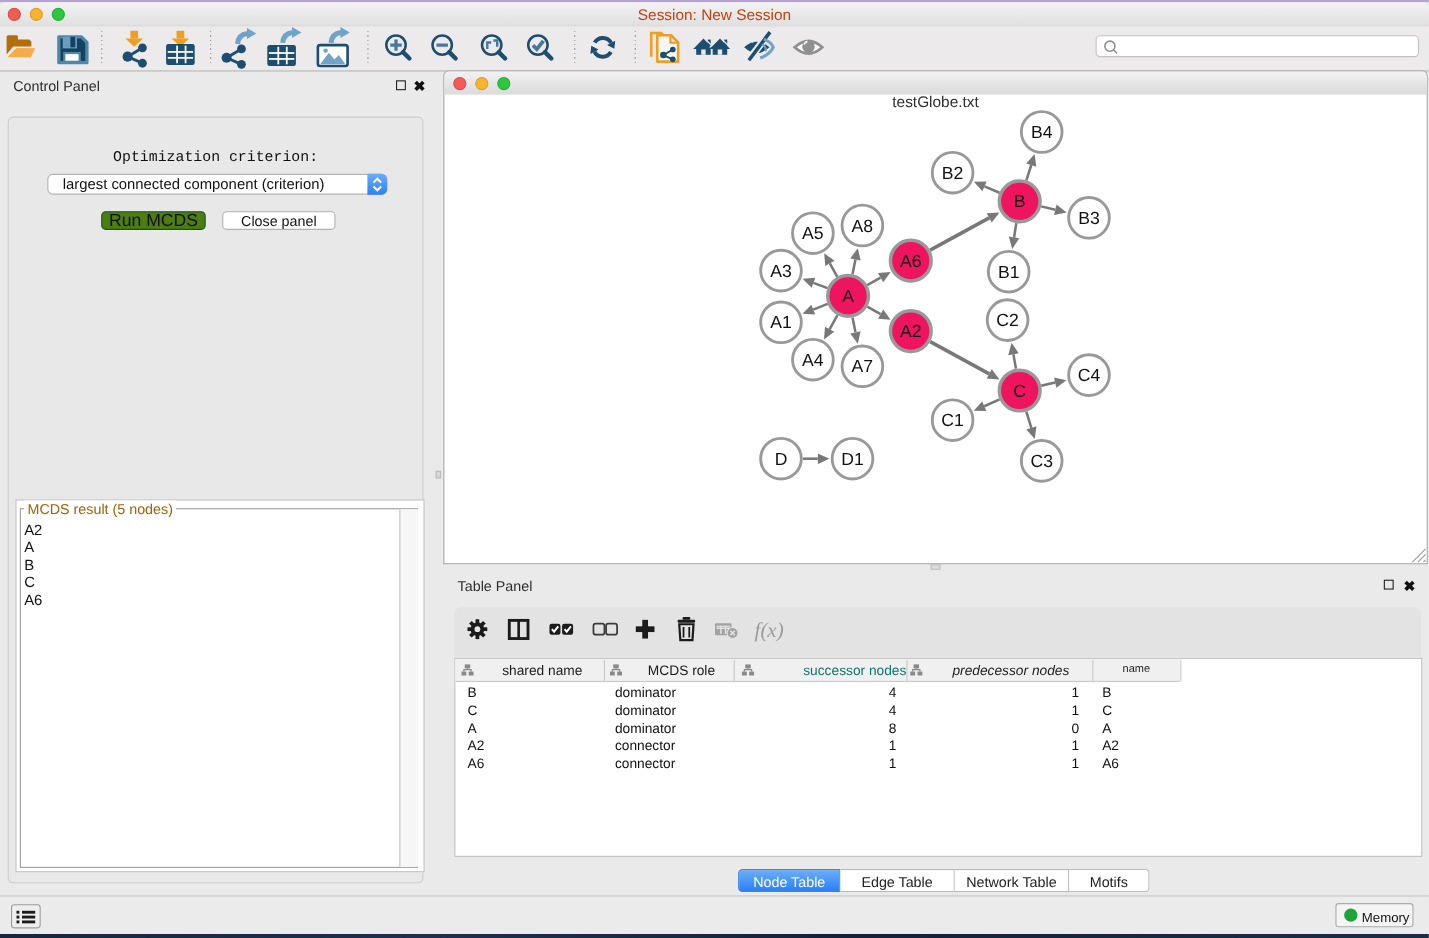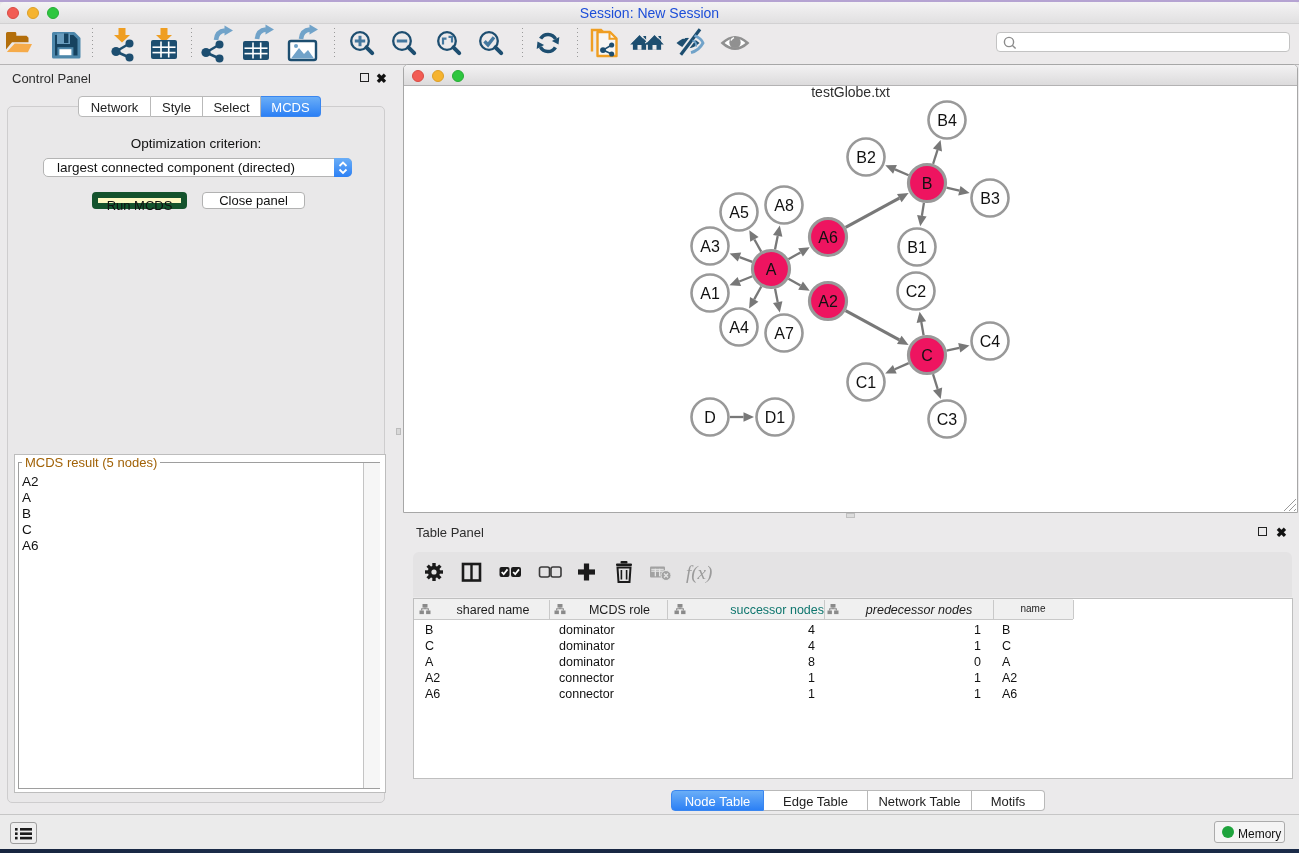--- a/index.html
+++ b/index.html
@@ -18,21 +18,21 @@
 </style></head><body>
 <div id="app">
 
  <div class="abs" style="left:0;top:0;width:1299px;height:2px;background:#b5a3d2;"></div>
  <div class="abs" style="left:0;top:849px;width:1299px;height:4px;background:linear-gradient(90deg,#17253f,#1e3050 30%,#14213a 60%,#1b2c49);"></div>
 
  <div class="abs" style="left:0;top:2px;width:1299px;height:22px;background:linear-gradient(#f4f3f4,#e1e0e1);border-radius:5px 5px 0 0;border-bottom:1px solid #d2d1d2;"></div>
  <div class="tl" style="left:7px;background:#f25c54;border:0.5px solid #d94b44;"></div>
  <div class="tl" style="left:27px;background:#f5b32f;border:0.5px solid #dd9f27;"></div>
  <div class="tl" style="left:47px;background:#2ec63f;border:0.5px solid #27ad36;"></div>
- <div class="abs" style="left:0;top:5px;width:1299px;text-align:center;font-size:14px;color:#1d4ed8;">Session: New Session</div>
+ <div class="abs" style="left:0;top:5px;width:1299px;text-align:center;font-size:14px;color:#c2410c;">Session: New Session</div>
 
  <div class="abs" style="left:0;top:25px;width:1299px;height:40px;background:#eceaeb;border-bottom:1px solid #b6b4b5;"></div>
  <svg width="1299" height="40" style="position:absolute;left:0;top:24px;">
       <path d="M6,25.5 L6,9.5 Q6,8 7.5,8 L15,8 Q16.3,8 16.3,9.3 L16.3,11.8 L26.5,11.8 L28.5,13.8 L28.5,18.3 L12,18.3 Z" fill="#b36e0b"></path>
       <path d="M14.7,19.6 L32,19.9 L27.9,28.3 L6.8,27.9 Z" fill="#f6ab4a"></path>
       <path d="M53.5,9.5 L74,9.5 L79,14.5 L79,33 L53.5,33 Z" fill="#16425f" stroke="#4d87ab" stroke-width="3" stroke-linejoin="round"></path>
       <rect x="57" y="9.5" width="13" height="10.5" fill="#699cbd"></rect>
       <rect x="64" y="9.5" width="4.4" height="9.5" fill="#16425f"></rect>
       <rect x="58.4" y="24.2" width="14" height="8" fill="#fff" stroke="#4d87ab" stroke-width="2"></rect>
       <rect x="118.5" y="4" width="7" height="7" fill="#ef9e22"></rect>
@@ -123,37 +123,31 @@
       <circle cx="7" cy="7" r="4.6" fill="none" stroke="#8c8c8c" stroke-width="1.4"></circle>
       <line x1="10.2" y1="10.2" x2="13.6" y2="13.6" stroke="#8c8c8c" stroke-width="1.4"></line>
     </svg>
 
  <div class="abs paneltitle" style="left:12px;top:71px;">Control Panel</div>
  <div class="sq" style="left:360px;top:73px;"></div>
  <div class="winbtn" style="left:376px;top:71px;font-size:13px;">✖</div>
 
  <div class="abs" style="left:7px;top:106px;width:378px;height:697px;background:#e9e8e9;border:1px solid #cecdce;border-radius:5px;"></div>
 
- <div class="tabrow" style="left:78px;top:96px;">
-   <div class="tab first" style="width:73px;">Network</div>
-   <div class="tab" style="width:52px;">Style</div>
-   <div class="tab" style="width:58px;">Select</div>
-   <div class="tab last sel" style="width:60px;">MCDS</div>
- </div>
-
- <div class="abs" style="left:0;top:136px;width:392px;text-align:center;font-size:13.5px;color:#111;">Optimization criterion:</div>
+
+ <div class="abs" style="left:0;top:136px;width:392px;text-align:center;font-size:13.5px;color:#111;font-family:Liberation Mono, monospace;">Optimization criterion:</div>
 
  <div class="abs" style="left:43px;top:158px;width:309px;height:19px;background:#fff;border:1px solid #b4b4b4;border-radius:5px;"></div>
- <div class="abs" style="left:57px;top:160px;font-size:13.5px;color:#111;">largest connected component (directed)</div>
+ <div class="abs" style="left:57px;top:160px;font-size:13.5px;color:#111;">largest connected component (criterion)</div>
  <div class="abs" style="left:334px;top:158px;width:18px;height:19px;background:linear-gradient(#6aaef7,#2c80f5);border-radius:0 5px 5px 0;"></div>
  <svg class="abs" style="left:334px;top:158px;" width="18" height="19">
       <path d="M5.5,8 L9,4.5 L12.5,8 M5.5,11.5 L9,15 L12.5,11.5" stroke="#fff" stroke-width="1.8" fill="none"></path>
     </svg>
 
- <div class="abs" style="left:92px;top:192px;width:95px;height:17px;background:#fef9c3;border:6px solid #14532d;border-radius:4px;text-align:center;font-size:13px;color:#111;line-height:16px;">Run MCDS</div>
+ <div class="abs" style="left:92px;top:192px;width:95px;height:17px;background:#4d7c0f;border:1px solid #14532d;border-radius:4px;text-align:center;font-size:16px;color:#111;line-height:16px;">Run MCDS</div>
  <div class="abs" style="left:202px;top:192px;width:103px;height:17px;background:#fff;border:1px solid #b2b2b2;border-radius:4px;text-align:center;font-size:13px;color:#111;line-height:16px;">Close panel</div>
 
  <div class="abs" style="left:14px;top:454px;width:372px;height:339px;background:#fff;border:1px solid #bdbdbd;"></div>
  <div class="abs" style="left:18px;top:462px;width:362px;height:327px;border:1px solid #9e9e9e;"></div>
  <div class="abs" style="left:22px;top:455px;background:#fff;padding:0 3px;font-size:13px;color:#a16207;">MCDS result (5 nodes)</div>
  <div class="abs" style="left:363px;top:463px;width:17px;height:325px;background:#f6f6f6;border-left:1px solid #c4c4c4;"></div>
  <div class="abs" style="left:22px;top:474px;font-size:13.5px;color:#111;line-height:16px;">A2<br>A<br>B<br>C<br>A6</div>
 
  <div class="abs" style="left:396px;top:428px;width:5px;height:7px;background:#d8d8d8;border:1px solid #bcbcbc;"></div>
 

